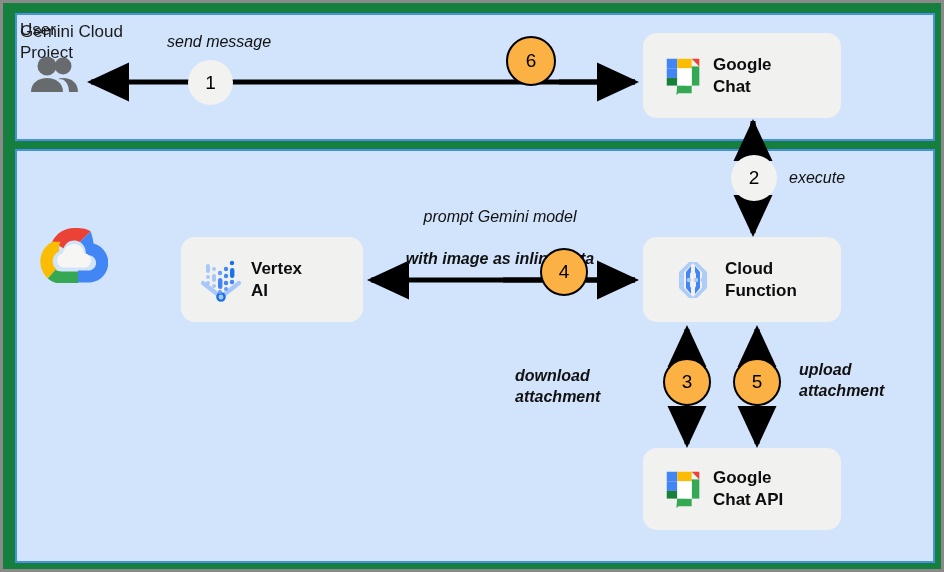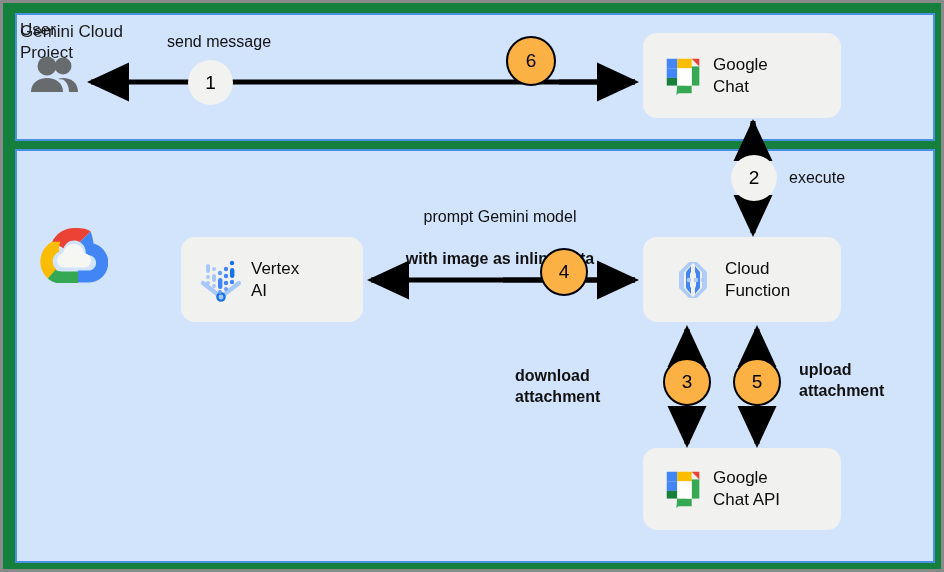--- a/index.html
+++ b/index.html
@@ -42,40 +42,41 @@
   .svc-box {
     position: absolute;
     background: #f1f1ef;
     border-radius: 14px;
     display: flex;
     align-items: center;
     box-sizing: border-box;
   }
   .svc-label {
     font-size: 17px;
-    font-weight: normal;
+    font-weight: bold;
     color: #0d0d0d;
     line-height: 22px;
     white-space: pre-line;
     text-align: left;
   }
   #box-google-chat { left: 640px; top: 30px;  width: 198px; height: 85px; padding-left: 12px; }
   #box-vertex-ai   { left: 178px; top: 234px; width: 182px; height: 85px; padding-left: 12px; }
   #box-cloud-fn    { left: 640px; top: 234px; width: 198px; height: 85px; padding-left: 24px; }
   #box-chat-api    { left: 640px; top: 445px; width: 198px; height: 82px; padding-left: 12px; }
 
   .icon-slot { width: 58px; flex: 0 0 58px; display: flex; align-items: center; justify-content: center; }
 
   
   .flow-label {
     position: absolute;
     font-size: 16px;
     color: #111111;
     line-height: 21px;
     white-space: pre-line;
+    font-style: italic;
   }
   .flow-label.bold { font-weight: bold; }
 
   #lbl-send-message   { left: 164px; top: 28px; }
   #lbl-answer         { left: 265px; top: 90px; }
   #lbl-prompt         { left: 374px; top: 182px; width: 246px; text-align: center; }
   #lbl-execute        { left: 786px; top: 164px; }
   #lbl-download       { left: 512px; top: 362px; width: 150px; text-align: left; }
   #lbl-upload         { left: 796px; top: 356px; width: 140px; text-align: left; }
 

